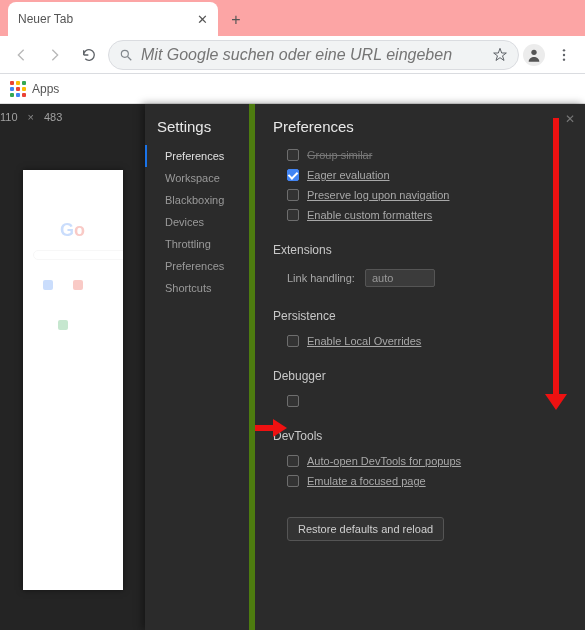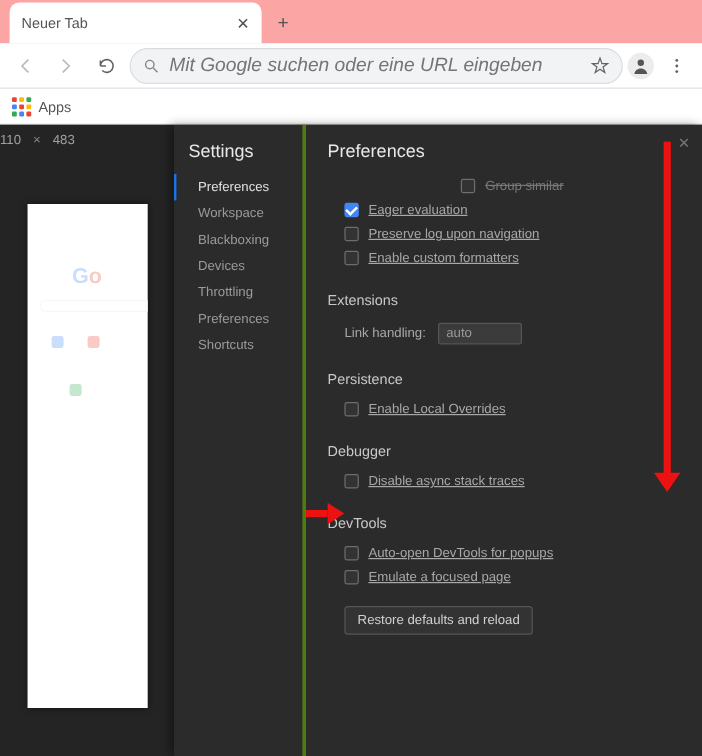--- a/index.html
+++ b/index.html
@@ -164,21 +164,21 @@
   .settings-panel {
     flex:1;
     background:#2b2b2b;
     display:flex;
     position:relative;
     box-shadow:-3px 0 8px rgba(0,0,0,0.4);
   }
   .settings-sidebar {
     width:110px;
     padding:14px 0 0 12px;
-    border-right:3px solid #4d7c0f;
+    border-right:6px solid #4d7c0f;
   }
   .settings-sidebar h2 {
     font-size:15px; font-weight:500; color:#e8e8e8;
     margin-bottom:10px;
   }
   .settings-sidebar .item {
     font-size:11px;
     color:#9a9a9a;
     padding:5px 0 5px 8px;
     cursor:default;
@@ -216,32 +216,32 @@
   }
   .chk.checked .box {
     background:#4285f4;border-color:#4285f4;
   }
   .chk.checked .box::after {
     content:'';
     width:4px;height:7px;border:solid #fff;
     border-width:0 2px 2px 0; transform:rotate(45deg);
     margin-top:-2px;
   }
-  .chk.strike { text-decoration:line-through; color:#777;justify-content:center; }
+  .chk.strike { text-decoration:line-through; color:#777; }
   .field-row {
     display:flex; align-items:center; gap:10px;
     padding:4px 0 4px 14px; font-size:11px; color:#a8a8a8;
   }
   .field-row select {
     background:#3b3b3b; border:1px solid #555; color:#999;
     font-size:11px; padding:2px 14px 2px 6px; border-radius:2px;
     appearance:none; width:70px;
   }
   .restore-btn {
-    margin:14px 0 0 14px;
+    margin:26px 0 0 14px;
     padding:5px 10px;
     background:#333;
     border:1px solid #555;
     color:#d0d0d0;
     font-size:11px;
     border-radius:3px;
   }
   .close-x {
     position:absolute; top:8px; right:10px;
     color:#777; font-size:12px;
@@ -419,21 +419,20 @@
             <select><option>auto</option></select>
           </div>
           <div class="section-title">Persistence</div>
           <div class="chk">
             <span class="box"></span>
             <span>Enable Local Overrides</span>
           </div>
           <div class="section-title">Debugger</div>
           <div class="chk">
             <span class="box"></span>
-            <span>Disable async stack traces</span>
           </div>
           <div class="section-title">DevTools</div>
           <div class="chk">
             <span class="box"></span>
             <span>Auto-open DevTools for popups</span>
           </div>
           <div class="chk">
             <span class="box"></span>
             <span>Emulate a focused page</span>
           </div>

